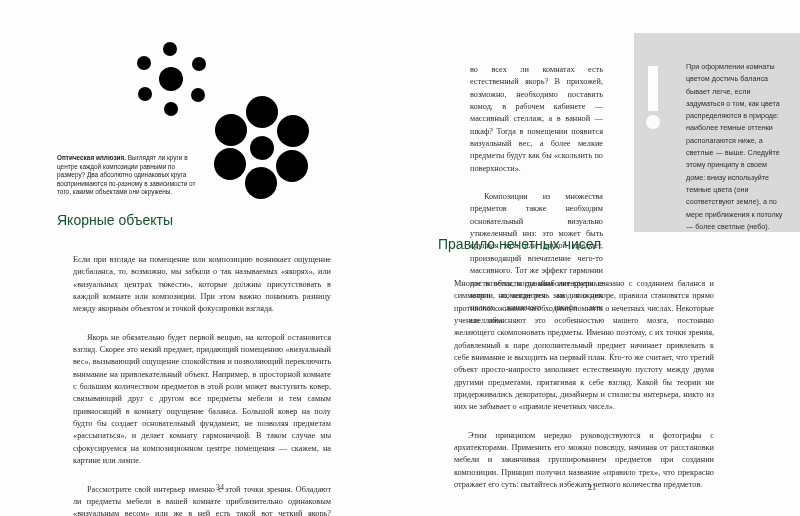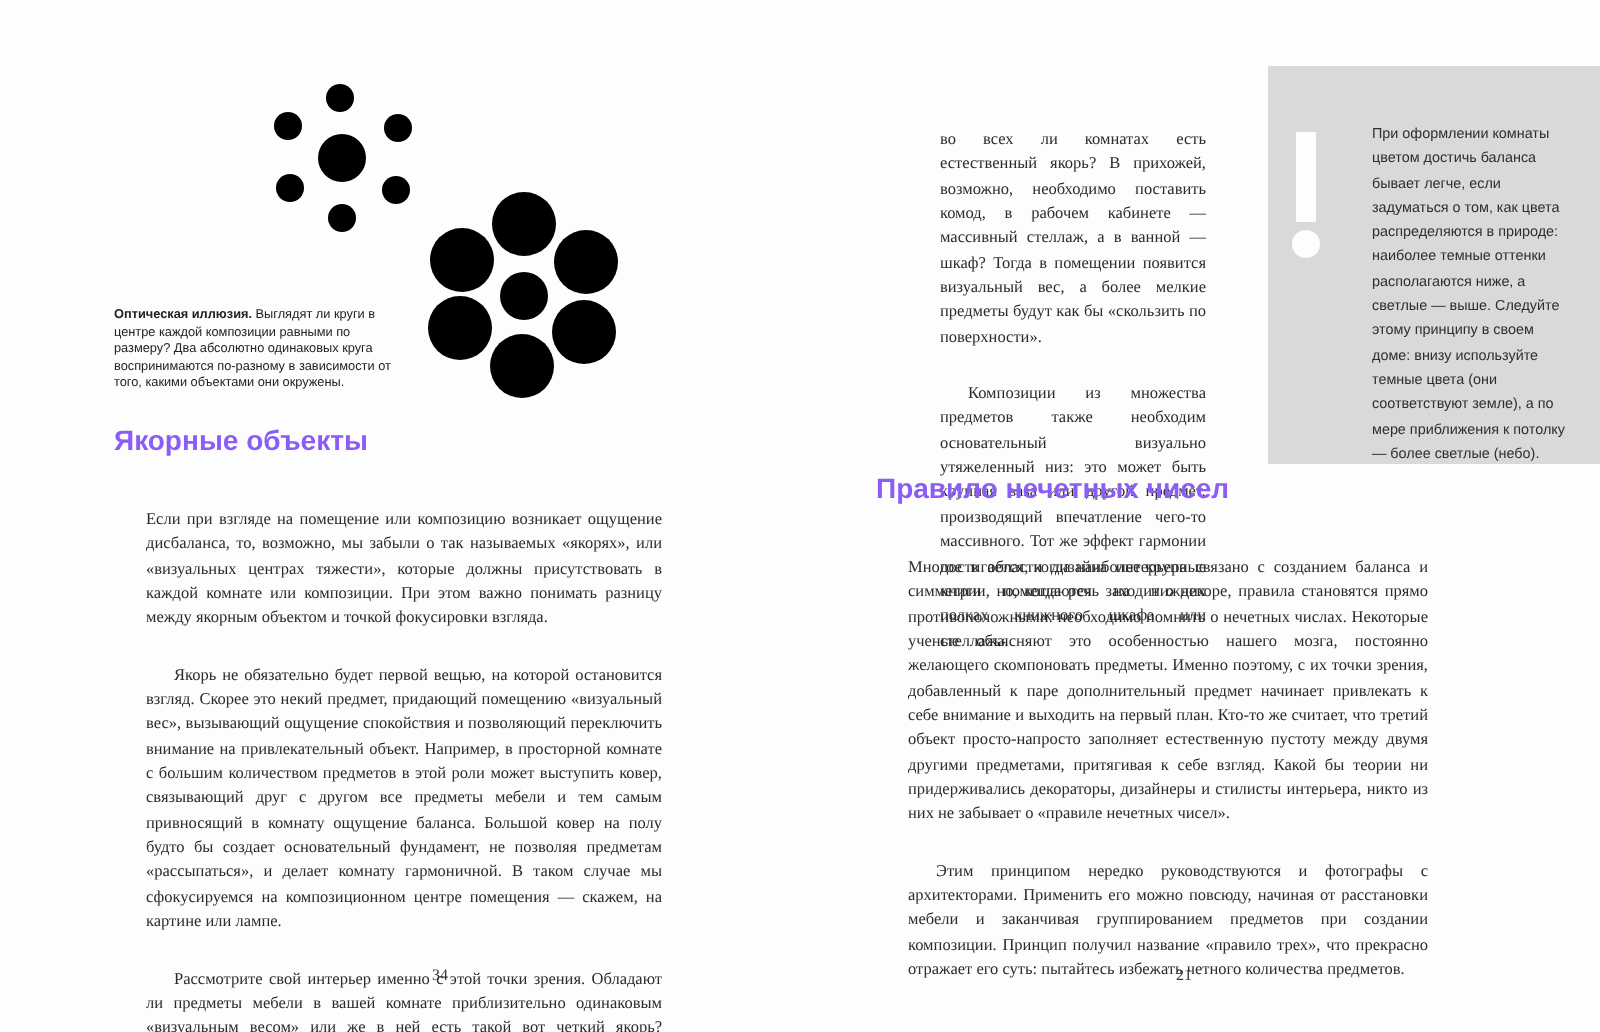--- a/index.html
+++ b/index.html
@@ -20,21 +20,21 @@
   .caption {
     position: absolute; left: 57px; top: 154px; width: 140px;
     font-family: "Liberation Sans", "DejaVu Sans", sans-serif;
     font-size: 6.4px; line-height: 8.6px; color: #222;
   }
   .caption b { font-weight: bold; }
 
   .heading {
     position: absolute;
     font-family: "Liberation Sans", "DejaVu Sans", sans-serif;
-    font-weight: bold; font-size: 14px; color: #8b5cf6; margin: 0;
+    font-weight: normal; font-size: 14px; color: #14532d; margin: 0;
   }
   .h-left { left: 57px; top: 212px; }
   .h-right { left: 38px; top: 236px; }
 
   .body-text {
     position: absolute;
     font-size: 8.25px; line-height: 12.35px; text-align: justify;
     color: #2b2b2b;
   }
   .body-text p { margin: 16px; text-indent: 0; }

